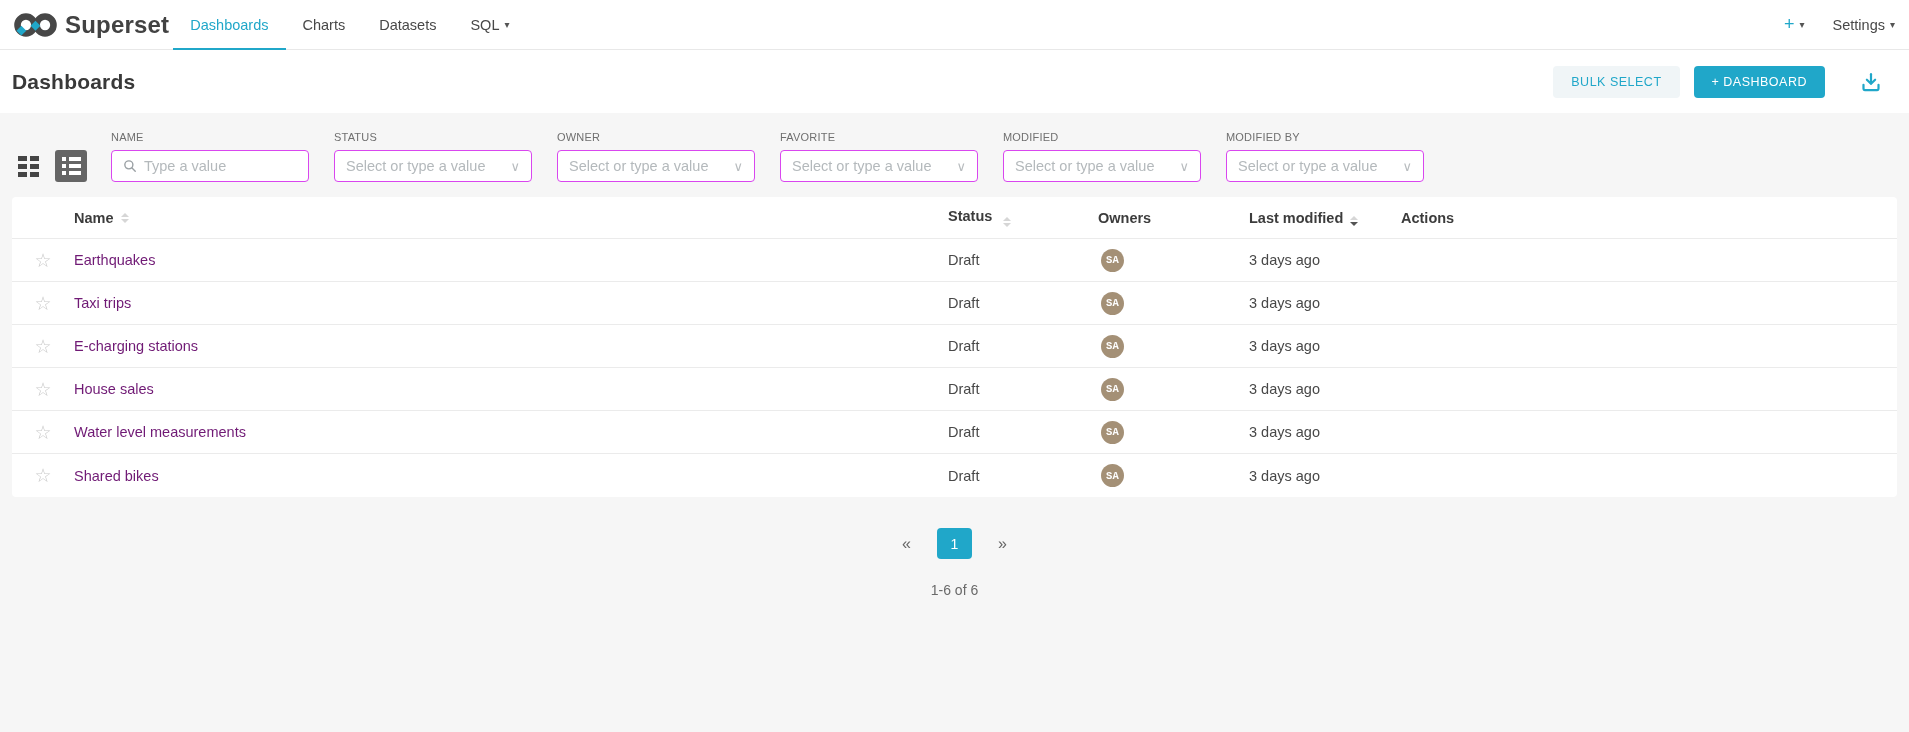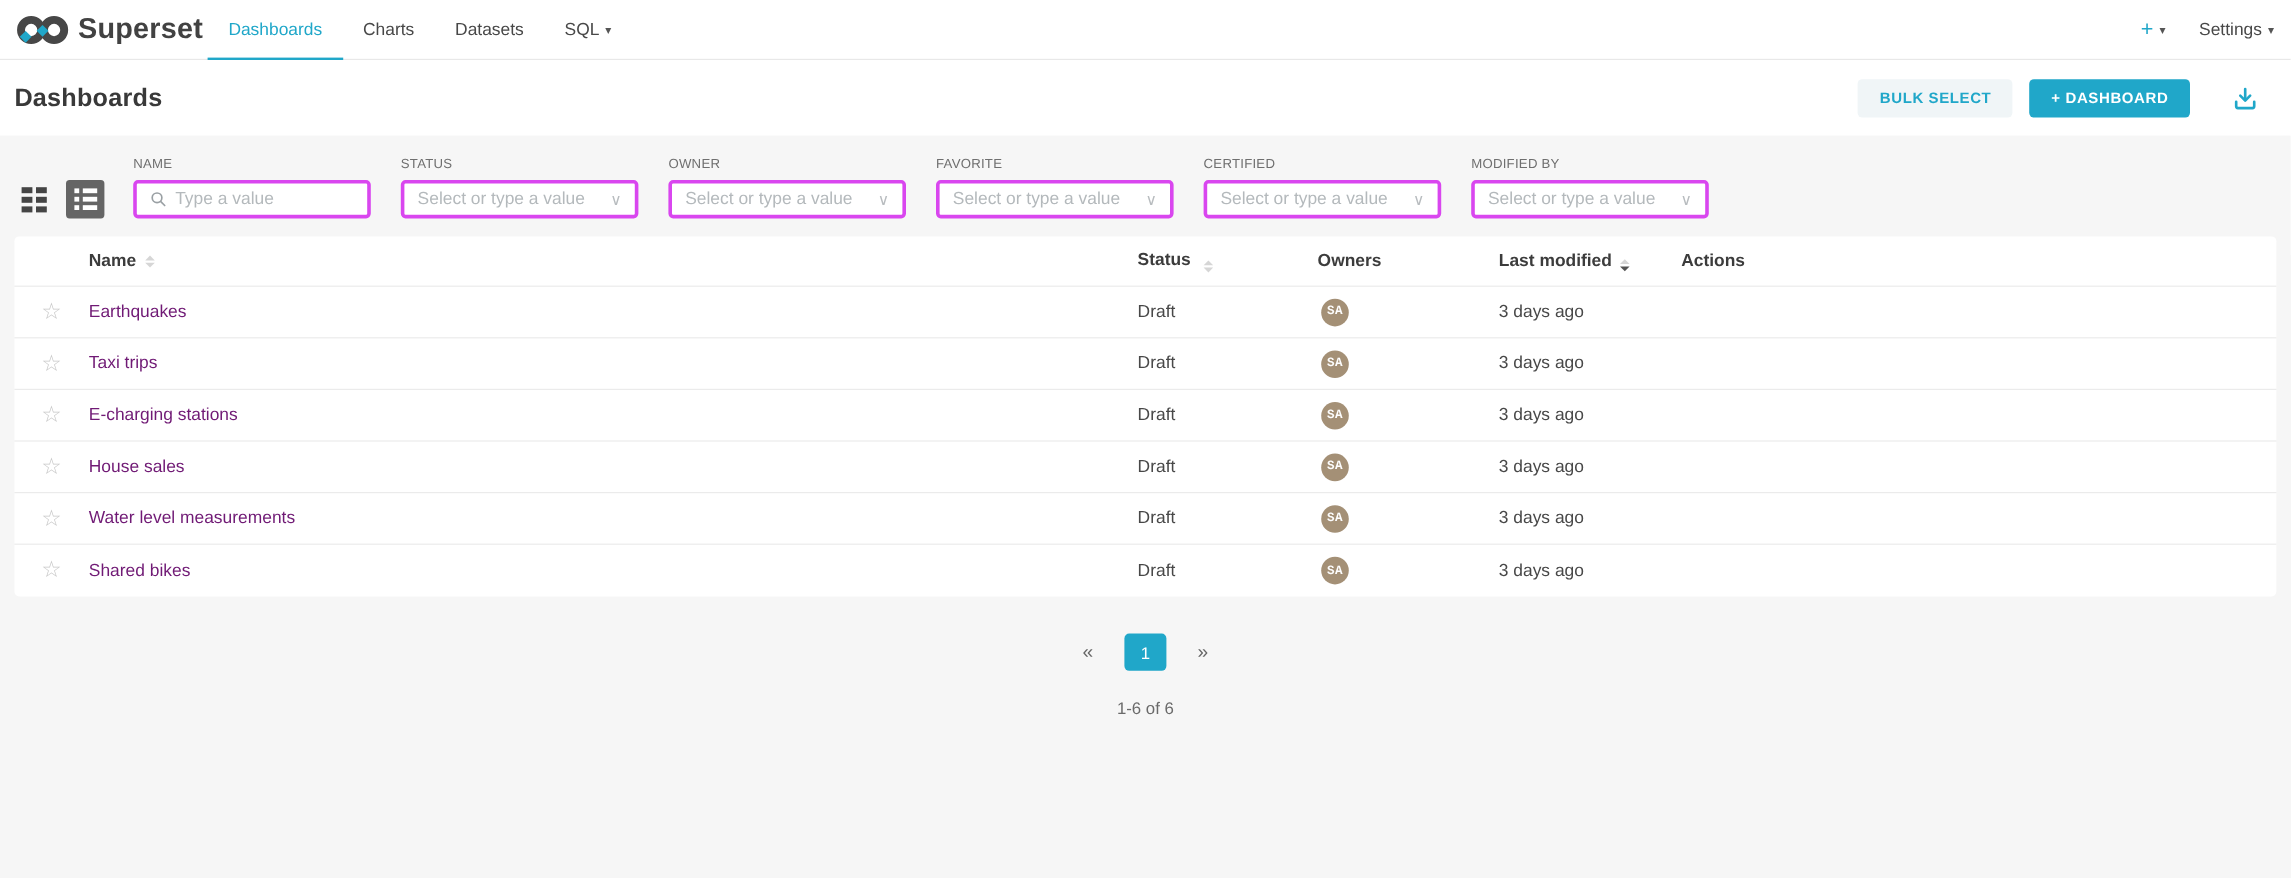--- a/index.html
+++ b/index.html
@@ -16,21 +16,21 @@
   .caret { font-size:10px; color:#555; }
   .nav-right { margin-left:auto; display:flex; align-items:center; gap:28px; }
   .plus-menu { display:flex; align-items:center; gap:5px; cursor:pointer; }
   .plus-glyph { color:#20a7c9; font-size:18px; font-weight:400; }
   .settings-menu { display:flex; align-items:center; gap:5px; font-size:14.5px; color:#484848; cursor:pointer; }
 
   
   .subheader { height:63px; background:#fff; display:flex; align-items:center; padding:0 27px 0 12px; }
   .page-title { font-size:21px; font-weight:700; color:#393939; letter-spacing:.2px; }
   .subheader-actions { margin-left:auto; display:flex; align-items:center; }
-  .btn { height:32px; border:none; border-radius:4px; font-family:"Liberation Sans",sans-serif; font-size:12.5px; font-weight:700; letter-spacing:.5px; cursor:pointer; padding:0 18px; }
+  .btn { height:32px; border:none; border-radius:4px; font-family:"Liberation Sans",sans-serif; font-size:12.5px; font-weight:400; letter-spacing:.5px; cursor:pointer; padding:0 18px; }
   .btn-secondary { background:#f0f5f7; color:#20a7c9; }
   .btn-primary { background:#20a7c9; color:#fff; margin-left:14px; }
   .download-btn { margin-left:35px; display:flex; align-items:center; cursor:pointer; }
 
   
   .content { height:619px; background:#f6f6f6; }
 
   
   .toolbar { display:flex; align-items:flex-end; padding:18px 14px 15px 12px; }
   .view-toggles { display:flex; align-items:center; gap:11px; margin-right:24px; }
@@ -39,21 +39,21 @@
   .grid-icon { display:grid; grid-template-columns:9px 9px; gap:3px; }
   .grid-icon i { height:5px; background:#454545; }
   .list-icon { display:flex; flex-direction:column; gap:3px; }
   .list-icon .lrow { display:flex; align-items:center; gap:3px; }
   .list-icon .dot { width:4px; height:4px; background:#fff; }
   .list-icon .bar { width:12px; height:4px; background:#fff; }
 
   .filters { display:flex; gap:25px; }
   .filter { width:198px; }
   .filter-label { display:block; font-size:11px; color:#6f6f6f; letter-spacing:.2px; margin-bottom:7px; }
-  .filter-box { height:32px; background:#fff; border:3px solid #d946ef; border-radius:4px; display:flex; align-items:center; padding:0 11px; gap:7px; font-size:14.5px; color:#b4b9bc; cursor:pointer; }
+  .filter-box { height:32px; background:#fff; border:1px solid #d946ef; border-radius:4px; display:flex; align-items:center; padding:0 11px; gap:7px; font-size:14.5px; color:#b4b9bc; cursor:pointer; }
   .filter-box input { flex:1; min-width:0; border:none; outline:none; font-family:"Liberation Sans",sans-serif; font-size:14.5px; color:#444; background:transparent; }
   .filter-box input::placeholder { color:#b4b9bc; }
   .select-placeholder { flex:1; white-space:nowrap; overflow:hidden; }
   .select-caret { color:#b8bcbf; font-size:13px; }
 
   
   .table-card { margin:0 12px; background:#fff; border-radius:4px; }
   .thead, .trow { display:flex; align-items:center; }
   .thead { height:42px; border-bottom:1px solid #ebebeb; font-size:14.5px; font-weight:700; color:#3c3c3c; }
   .trow { height:43px; border-bottom:1px solid #ebebeb; font-size:14.5px; color:#484848; }
@@ -192,21 +192,21 @@
         </div>
       </div>
       <div class="filter">
         <span class="filter-label">FAVORITE</span>
         <div class="filter-box">
           <span class="select-placeholder">Select or type a value</span>
           <span class="select-caret">∨</span>
         </div>
       </div>
       <div class="filter">
-        <span class="filter-label">CERTIFIED</span>
+        <span class="filter-label">MODIFIED</span>
         <div class="filter-box">
           <span class="select-placeholder">Select or type a value</span>
           <span class="select-caret">∨</span>
         </div>
       </div>
       <div class="filter">
         <span class="filter-label">MODIFIED BY</span>
         <div class="filter-box">
           <span class="select-placeholder">Select or type a value</span>
           <span class="select-caret">∨</span>

